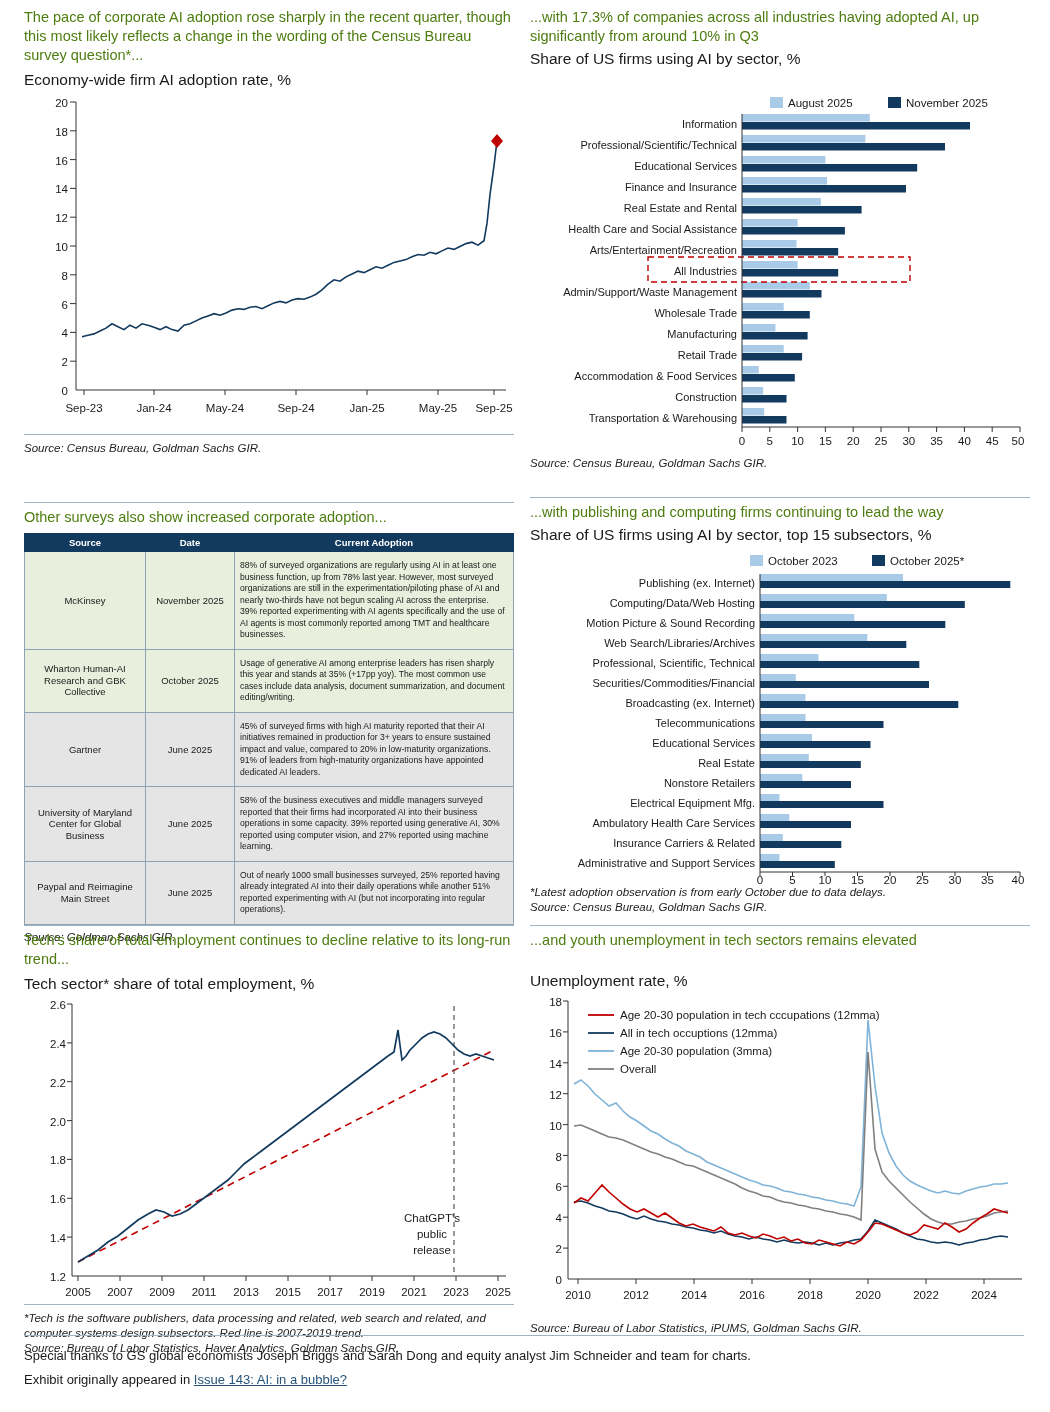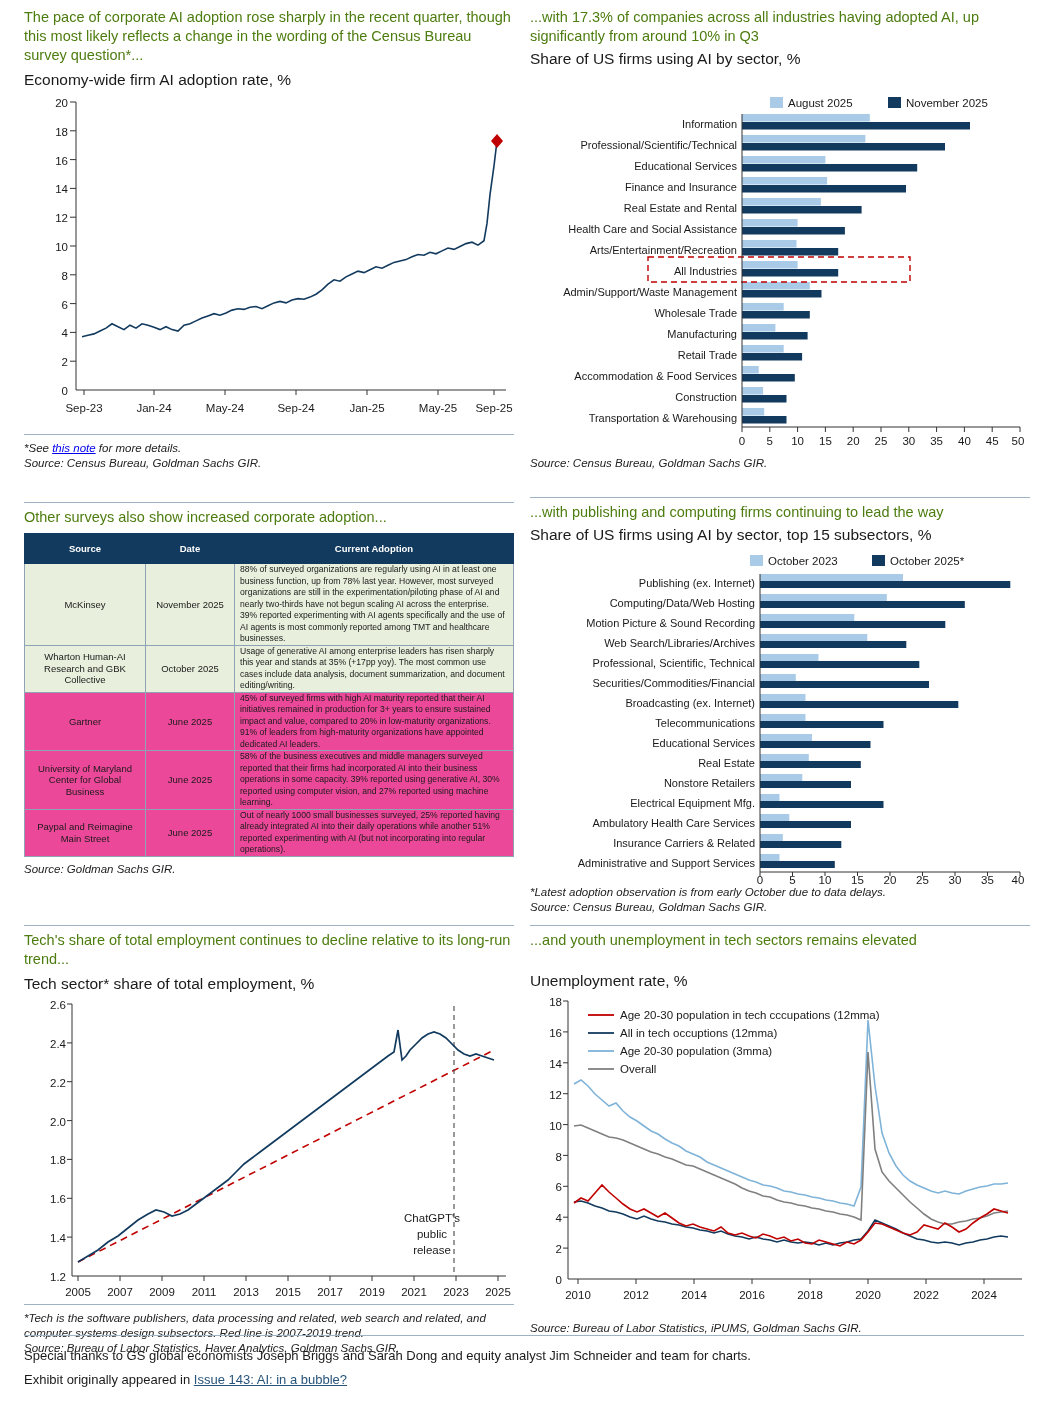--- a/index.html
+++ b/index.html
@@ -13,27 +13,27 @@
   .rule{border-top:1px solid #9fb3c4;margin:6px 0 6px 0;}
   .src{font-size:11.5px;font-style:italic;color:#222;line-height:15px;}
   .note{font-size:11.5px;font-style:italic;color:#222;line-height:15px;}
 
   svg{display:block;}
   .axis-txt{font-size:11.5px;fill:#1a1a1a;font-family:"Liberation Sans",sans-serif;}
   .legend-txt{font-size:11.5px;fill:#1a1a1a;font-family:"Liberation Sans",sans-serif;}
   .cat-txt{font-size:11px;fill:#1a1a1a;font-family:"Liberation Sans",sans-serif;}
 
   table.survey{border-collapse:collapse;width:490px;font-size:9px;}
-  table.survey th{background:#123a5e;color:#fff;font-size:9.5px;font-weight:bold;padding:9px 2px;border:1px solid #123a5e;text-align:center;margin-left:16px;}
-  table.survey td{border:1px solid #8fa3b5;padding:0 5px;vertical-align:middle;line-height:11.5px;}
+  table.survey th{background:#123a5e;color:#fff;font-size:9.5px;font-weight:bold;padding:3px 2px;border:1px solid #123a5e;text-align:center;margin-left:16px;}
+  table.survey td{border:1px solid #8fa3b5;padding:8px 5px;vertical-align:middle;line-height:11.5px;}
   td.src-c{width:110px;text-align:center;font-size:9.5px;}
   td.date-c{width:78px;text-align:center;font-size:9.5px;}
   td.adopt-c{font-size:8.6px;line-height:10.6px;text-align:left;}
   tr.green td{background:#e8efdc;}
-  tr.white td{background:#ec4899;}
+  tr.white td{background:#e5e5e5;}
 
   .footer{position:absolute;left:24px;top:1335px;width:1000px;font-size:13px;color:#1a1a1a;line-height:24px;}
   .footer a{color:#27547a;}
 </style>
 </head>
 <body>
 
 <div class="page">
 
   <div class="col-left">
@@ -87,23 +87,20 @@
           <text x="470" y="322">Sep-25</text>
             <line x1="470" y1="300" x2="470" y2="305" stroke="#333"></line>
         </g>
 
         <polyline fill="none" stroke="#123a5e" stroke-width="1.6" points="58,246.7 64,245.3 70,243.9 76,241 82,238.1 88,233.8 94,236.7 100,239.6 106,235.2 112,238.1 118,233.8 124,235.2 130,237.3 136,239.6 142,236.7 148,239.6 154,241 160,235.2 166,233.8 172,230.9 178,228 184,225.9 190,223.7 196,225.2 202,223 208,220.1 214,218.7 220,219.4 226,217.2 232,216.5 238,218.7 244,215.8 250,212.9 256,211.4 262,212.9 268,210 274,208.6 280,209.3 286,207.1 292,204.2 298,199.9 304,194.1 310,189.8 316,191.2 322,186.9 328,184 334,181.1 340,182.6 346,179.7 352,176.8 358,178.2 364,175.3 370,172.4 376,171 382,169.6 388,166.7 394,164.5 400,165.2 406,162.3 412,163.8 418,160.9 424,158 430,159.4 436,156.5 442,153.6 448,152.2 454,155.1 460,150.7 463,133.4 466,104.6 470,75.8 473,50.9"></polyline>
 
         <polygon points="473,44 479,51 473,58 467,51" fill="#c00000"></polygon>
       </svg>
 
       <div class="rule" style="margin-top:-6px;"></div>
-      <div class="note">
-        <span>*See </span><a href="#">this note</a><span> for more details.</span>
-      </div>
       <div class="src">Source: Census Bureau, Goldman Sachs GIR.</div>
     </div>
 
     <div style="position:absolute;top:502px;left:0;width:490px;">
       <div class="rule" style="margin:0 0 5px 0;"></div>
       <div class="hdr">Other surveys also show increased corporate adoption...</div>
       <table class="survey" style="margin-top:6px;">
         <thead>
           <tr>
             <th>Source</th>

